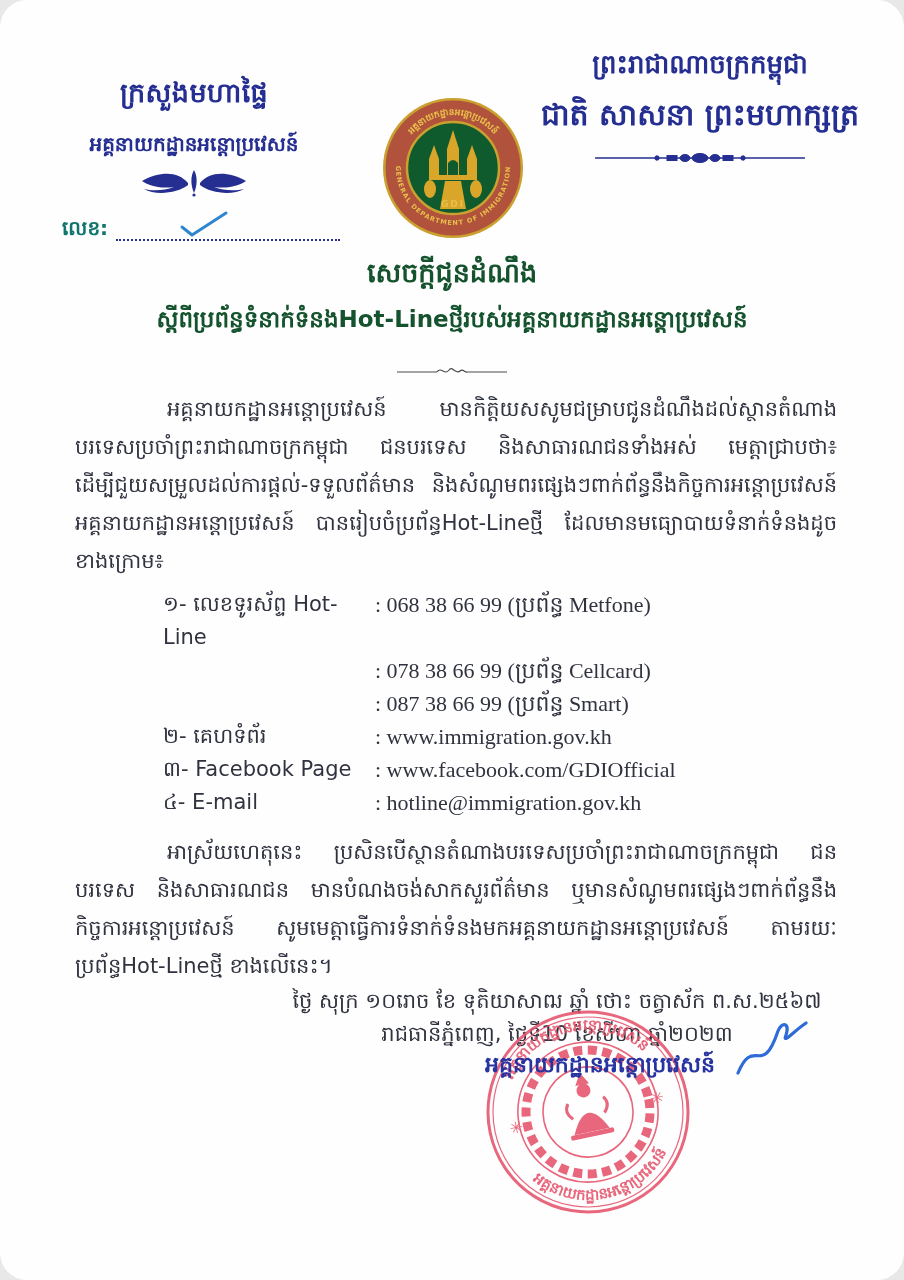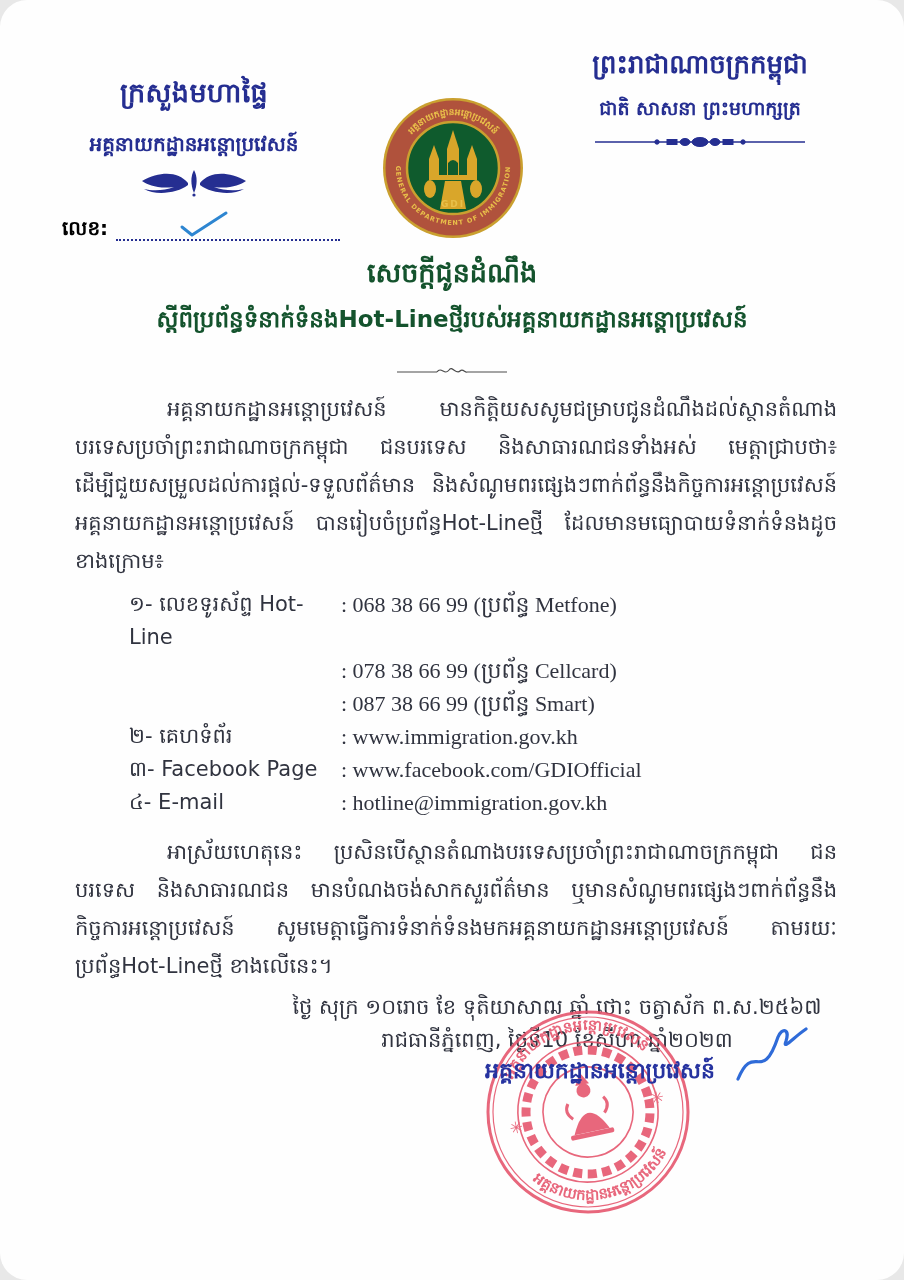--- a/index.html
+++ b/index.html
@@ -8,41 +8,41 @@
     background:#fefefe;overflow:hidden;
     font-family:"DejaVu Sans",sans-serif;
     border-radius:27px;
   }
   
   .hdr-left{position:absolute;left:44px;top:76px;width:300px;text-align:center;color:#252e91;}
   .hdr-left .ministry{font-size:27px;font-weight:bold;letter-spacing:.5px;}
   .hdr-left .department{font-size:20px;font-weight:bold;margin-top:16px;}
   .hdr-left .flourish{margin-top:8px;}
   .num-row{display:flex;align-items:flex-end;margin:14px 0 0 18px;}
-  .num-row .num-label{font-size:20px;font-weight:bold;color:#000000;}
+  .num-row .num-label{font-size:20px;font-weight:bold;color:#0f766e;}
   .num-line{position:relative;flex:1;margin:0 4px 4px 8px;border-bottom:2px dotted #252e91;height:16px;}
   .num-line svg{position:absolute;left:62px;top:-14px;}
   .hdr-right{position:absolute;right:34px;top:48px;width:340px;text-align:center;color:#252e91;}
   .hdr-right .kingdom{font-size:26px;font-weight:bold;}
-  .hdr-right .motto{font-size:19px;font-weight:bold;margin-top:10px;}
+  .hdr-right .motto{font-size:30px;font-weight:bold;margin-top:10px;}
   .hdr-right .divider{margin-top:10px;}
   .emblem{position:absolute;left:382px;top:97px;}
   
   .title-block{position:absolute;left:0;top:256px;width:100%;text-align:center;color:#14532d;}
   .title-block .t1{font-size:27px;font-weight:bold;}
   .title-block .t2{font-size:23px;font-weight:bold;margin-top:10px;}
   .title-block .t-div{margin-top:24px;}
   
   .content{position:absolute;left:75px;top:390px;width:762px;color:#30333f;}
   .para{font-size:21px;line-height:38px;text-align:justify;text-indent:92px;}
-  .contact-list{margin:8px 0 0 54px;}
+  .contact-list{margin:8px 0 0 88px;}
   .contact-row{display:grid;grid-template-columns:212px auto;font-size:21px;line-height:33px;}
   .contact-row .val{font-family:"Liberation Serif",serif;font-size:22px;}
   .para2{margin-top:14px;}
-  .date-block{margin-left:162px;width:640px;text-align:center;font-size:21px;line-height:33px;margin-top:6px;}
+  .date-block{margin-left:162px;width:640px;text-align:center;font-size:21px;line-height:33px;}
   .sig-block{position:relative;margin-left:205px;width:640px;text-align:center;z-index:3;}
   .sig-title{font-size:22px;font-weight:bold;color:#2633a0;display:inline-block;}
   .sig-stroke{position:absolute;left:452px;top:-30px;}
   .stamp{position:absolute;left:474px;top:998px;z-index:2;}
 </style>
 </head>
 <body>
 
 <div class="page">
 

